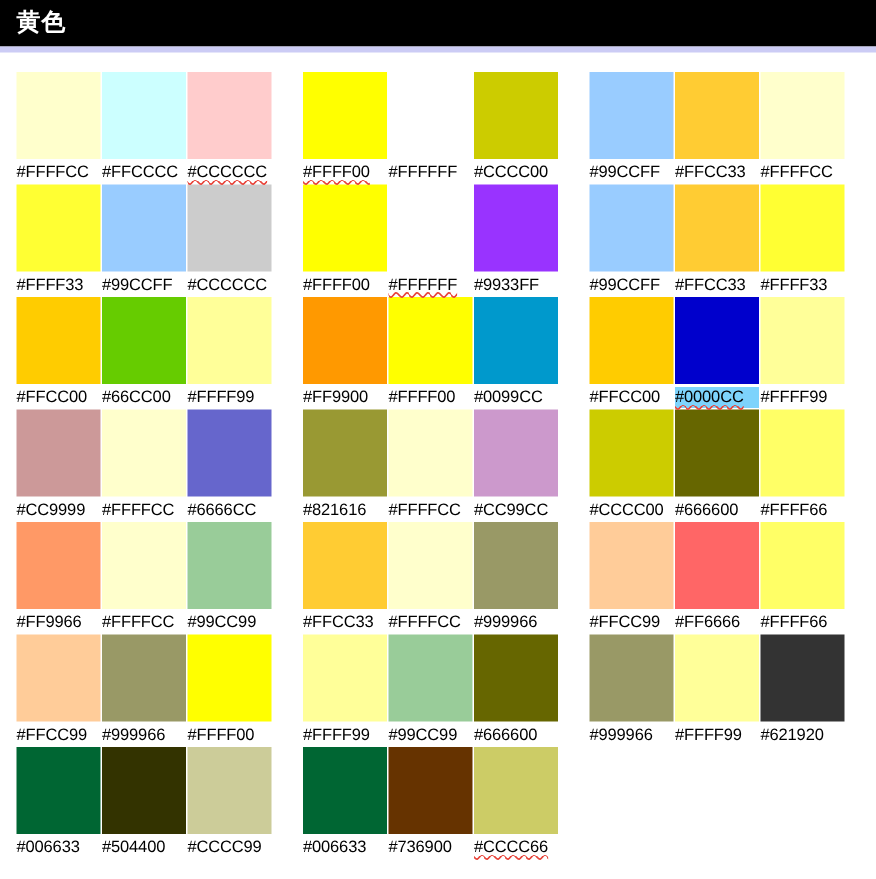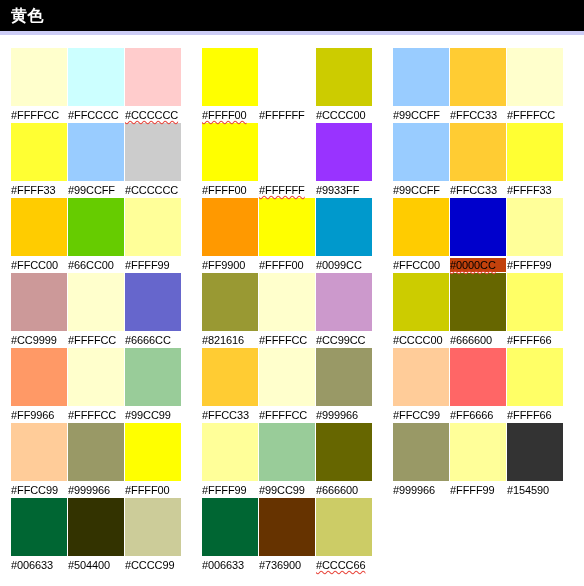--- a/index.html
+++ b/index.html
@@ -88,21 +88,21 @@
   .swatch-label:last-child { margin-right: 0; }
 
   
   .swatch-label.misspelled {
     text-decoration: underline wavy #e8443a;
     text-decoration-skip-ink: none;
     text-underline-offset: 1px;
   }
   
   .swatch-label.selected {
-    background: #c2410c;
+    background: #7dd3fc;
   }
 
   .swatch-group.empty .swatch-strip,
   .swatch-group.empty .label-strip {
     visibility: hidden;
   }
 </style>
 </head>
 <body>
 
@@ -329,21 +329,21 @@
       </div>
       <div class="swatch-group">
         <div class="swatch-strip">
           <div class="swatch" style="background: rgb(153, 153, 102);"></div>
           <div class="swatch" style="background: rgb(255, 255, 153);"></div>
           <div class="swatch" style="background: rgb(51, 51, 51);"></div>
         </div>
         <div class="label-strip">
           <div class="swatch-label">#999966</div>
           <div class="swatch-label">#FFFF99</div>
-          <div class="swatch-label">#154590</div>
+          <div class="swatch-label">#621920</div>
         </div>
       </div>
     </div>
     <div class="palette-row">
       <div class="swatch-group">
         <div class="swatch-strip">
           <div class="swatch" style="background: rgb(0, 102, 51);"></div>
           <div class="swatch" style="background: rgb(51, 51, 0);"></div>
           <div class="swatch" style="background: rgb(204, 204, 153);"></div>
         </div>

